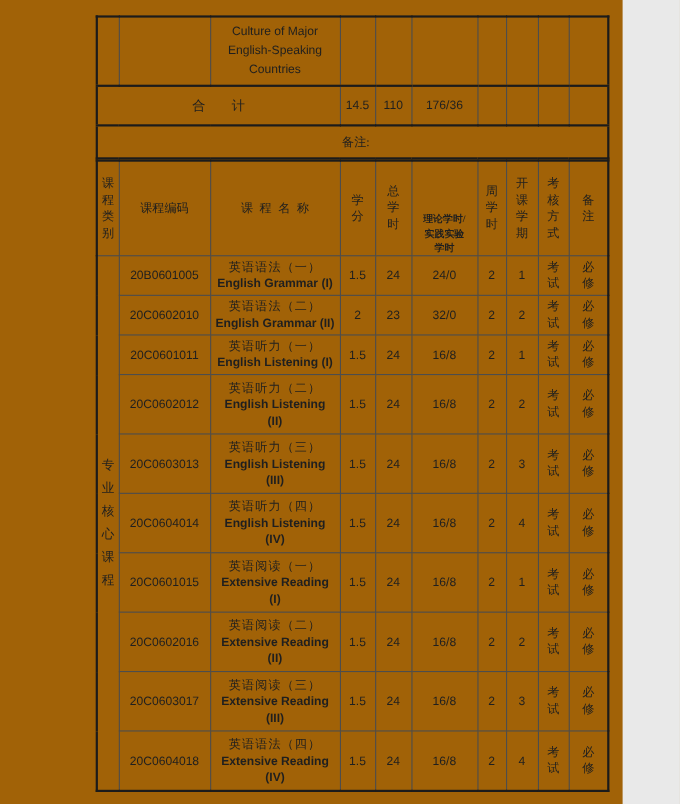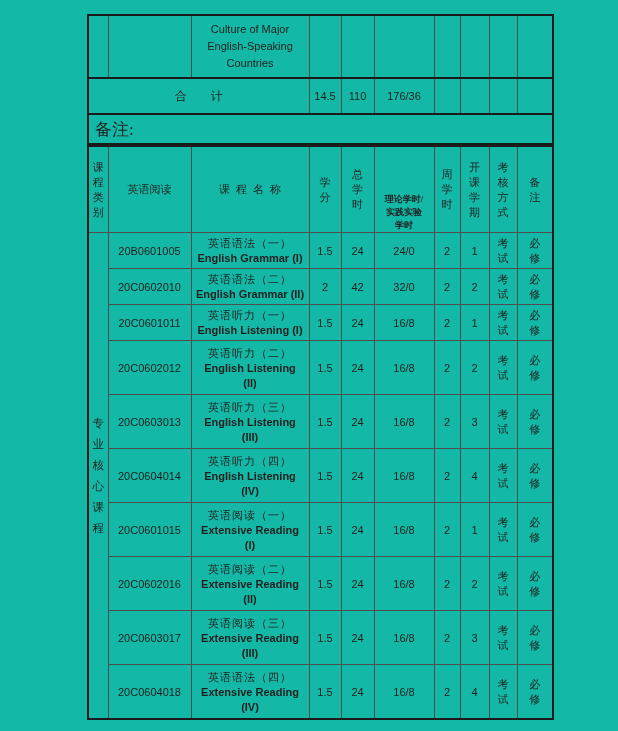--- a/index.html
+++ b/index.html
@@ -1,17 +1,17 @@
 <!DOCTYPE html>
 <html><head>
 <meta charset="utf-8">
 <style>
   html,body{margin:0;padding:0;background:#e9e9e9;}
   .page{
-    position:relative;width:618px;height:731px;background:#14b8a6;
+    position:relative;width:566px;height:731px;background:#a16207;
     font-family:"Liberation Serif","DejaVu Serif",serif;
     color:#1f1f1f;overflow:hidden;
   }
   .doc{position:absolute;left:87px;top:14px;width:465px;}
   table{border-collapse:collapse;table-layout:fixed;width:465px;}
   td{
     border:1px solid #4d4d4d;text-align:center;vertical-align:middle;
     padding:0;overflow:hidden;font-size:11px;
   }
   .t1,.t2{border:2px solid #1b1b1b;}
@@ -34,21 +34,21 @@
   .code{font-family:"Liberation Sans","DejaVu Sans",sans-serif;font-size:11px;margin-left:15px;}
   .name-zh{font-size:11px;line-height:16px;letter-spacing:1px;text-align:center;}
   .name-en{
     font-family:"Liberation Sans","DejaVu Sans",sans-serif;
     font-size:11px;line-height:15px;white-space:pre-line;font-weight:bold;
   }
   .carry-name{
     font-family:"Liberation Sans","DejaVu Sans",sans-serif;
     font-size:11px;line-height:17px;white-space:pre-line;
   }
-  .notes-cell{text-align:left;padding-left:6px;font-size:17px;}
+  .notes-cell{text-align:center;padding-left:6px;font-size:11px;}
   .cat{line-height:21px;font-size:11.5px;}
 </style>
 </head>
 <body>
 
 <div class="page">
   <div class="doc">
 
     <table class="t1">
       <colgroup>
@@ -110,21 +110,21 @@
         <col style="width:36px">
       </colgroup>
       <tbody>
           <tr class="head-row">
         <td>
           <div class="head-vert">课
 程
 类
 别</div>
         </td>
-        <td>英语阅读</td>
+        <td>课程编码</td>
         <td class="head-name">课程名称</td>
         <td>
           <div class="head-vert">学
 分</div>
         </td>
         <td>
           <div class="head-vert">总
 学
 时</div>
         </td>
@@ -181,21 +181,21 @@
             <td class="vert">必
 修</td>
           </tr>
           <tr class="short">
             <td class="code">20C0602010</td>
             <td>
               <div class="name-zh">英语语法（二）</div>
               <div class="name-en">English Grammar (II)</div>
             </td>
             <td class="num">2</td>
-            <td class="num">42</td>
+            <td class="num">23</td>
             <td class="num">32/0</td>
             <td class="num">2</td>
             <td class="num">2</td>
             <td class="vert">考
 试</td>
             <td class="vert">必
 修</td>
           </tr>
           <tr class="short">
             <td class="code">20C0601011</td>

